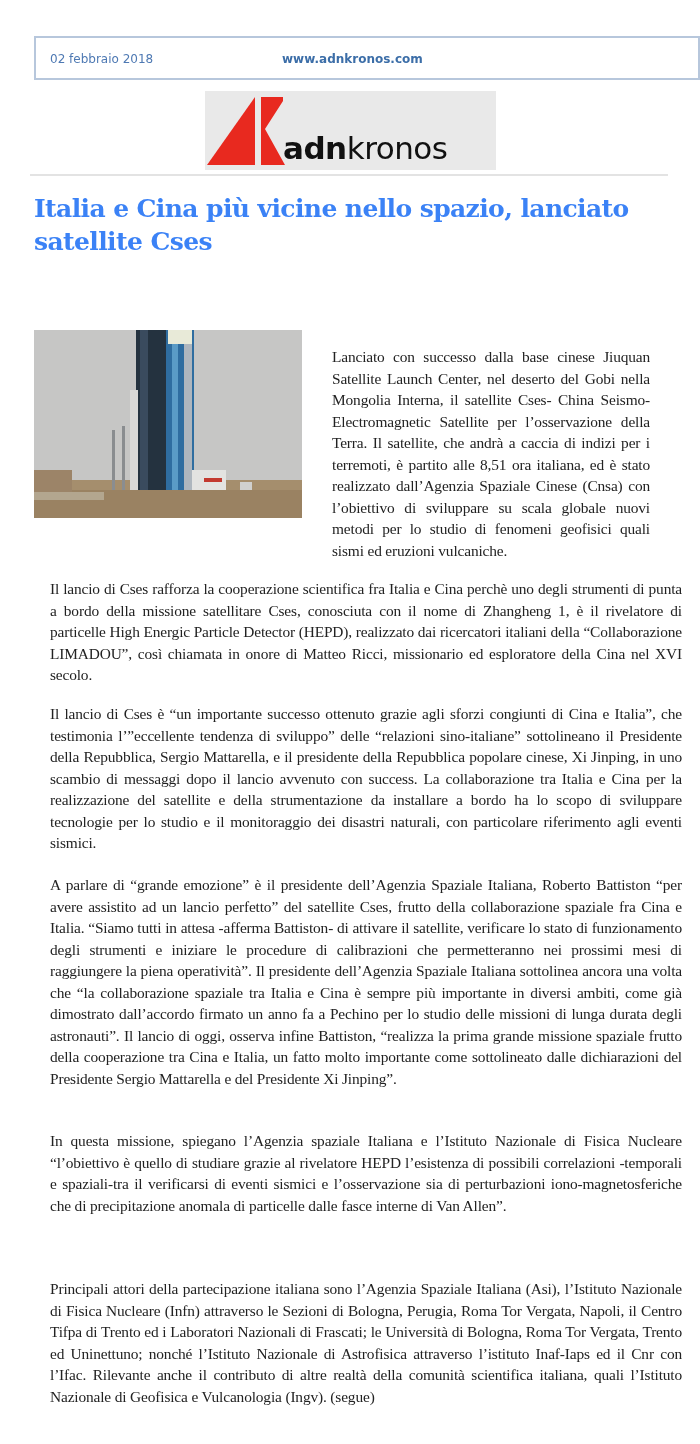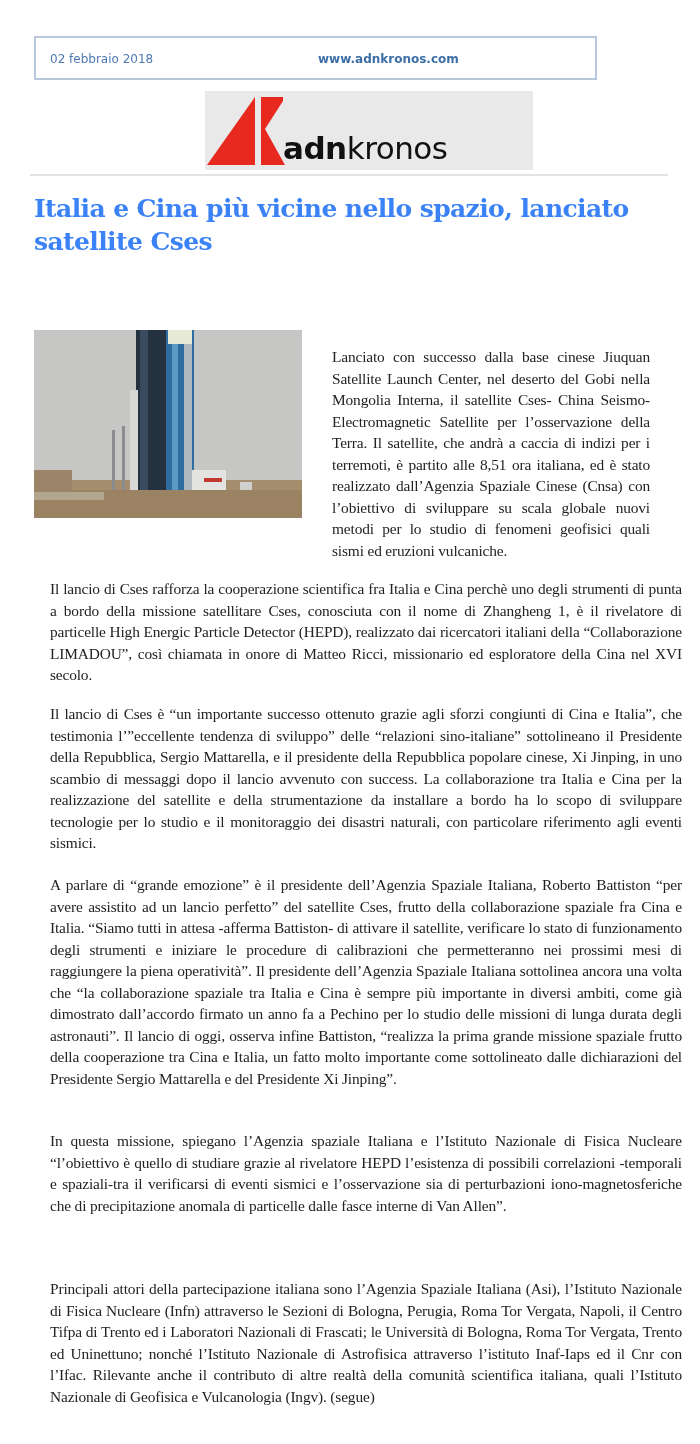--- a/index.html
+++ b/index.html
@@ -1,27 +1,26 @@
 <!DOCTYPE html>
 <html><head>
   <meta charset="utf-8">
   <style>
     html, body { margin: 0; padding: 0; background: #ffffff; }
     body { width: 700px; height: 1444px; position: relative; overflow: hidden; color: #1a1a1a; }
     .header-box {
-      position: absolute; left: 34px; top: 36px; width: 563px; height: 44px;
+      position: absolute; left: 34px; top: 36px; width: 666px; height: 44px;
       border: 2px solid #b7c7dc; box-sizing: border-box;
       font-family: "DejaVu Sans", sans-serif; font-size: 12px;
     }
     .header-date { position: absolute; left: 14px; top: 14px; color: #4e79b3; font-size: 12px; }
-    .header-url { position: absolute; left: 246px; top: 14px; color: #3c6ea8; font-weight: bold; font-size: 12px; margin-left: 36px; }
+    .header-url { position: absolute; left: 246px; top: 14px; color: #3c6ea8; font-weight: bold; font-size: 12px; }
     .logo-box {
       position: absolute; left: 205px; top: 91px; width: 291px; height: 79px;
       background: #e9e9e9;
-      padding-left: 37px;
     }
     .logo-text {
       position: absolute; left: 78px; top: 40px; font-family: "DejaVu Sans", sans-serif;
       font-size: 31px; color: #111; letter-spacing: -0.5px; line-height: 34px;
     }
     .logo-text b { font-weight: bold; }
     .rule { position: absolute; left: 30px; top: 174px; width: 638px; height: 2px; background: #e3e3e3; }
     .title {
       position: absolute; left: 34px; top: 192px; width: 630px;
       font-family: "DejaVu Serif", serif; font-weight: bold; font-size: 25px; line-height: 33px;

